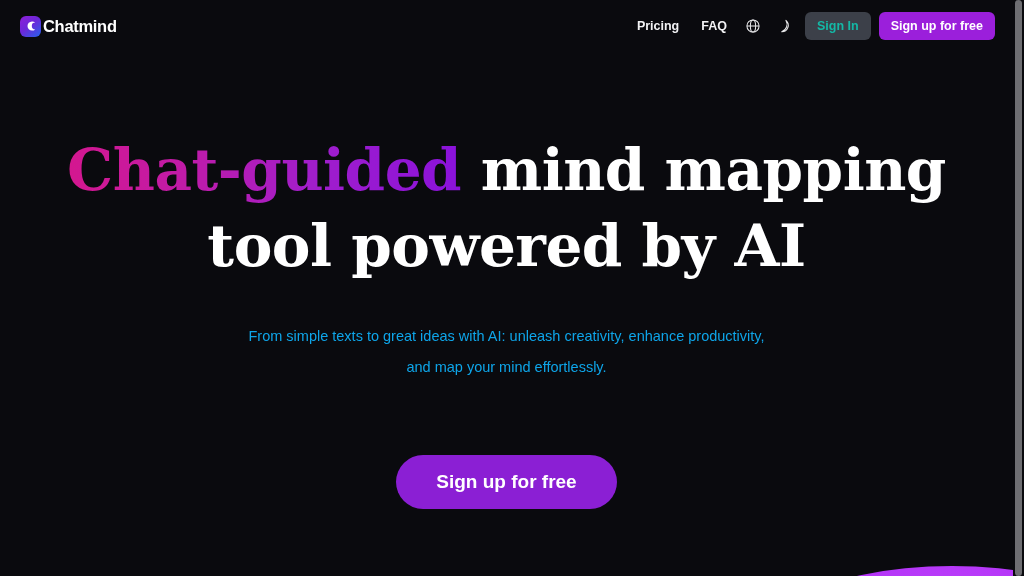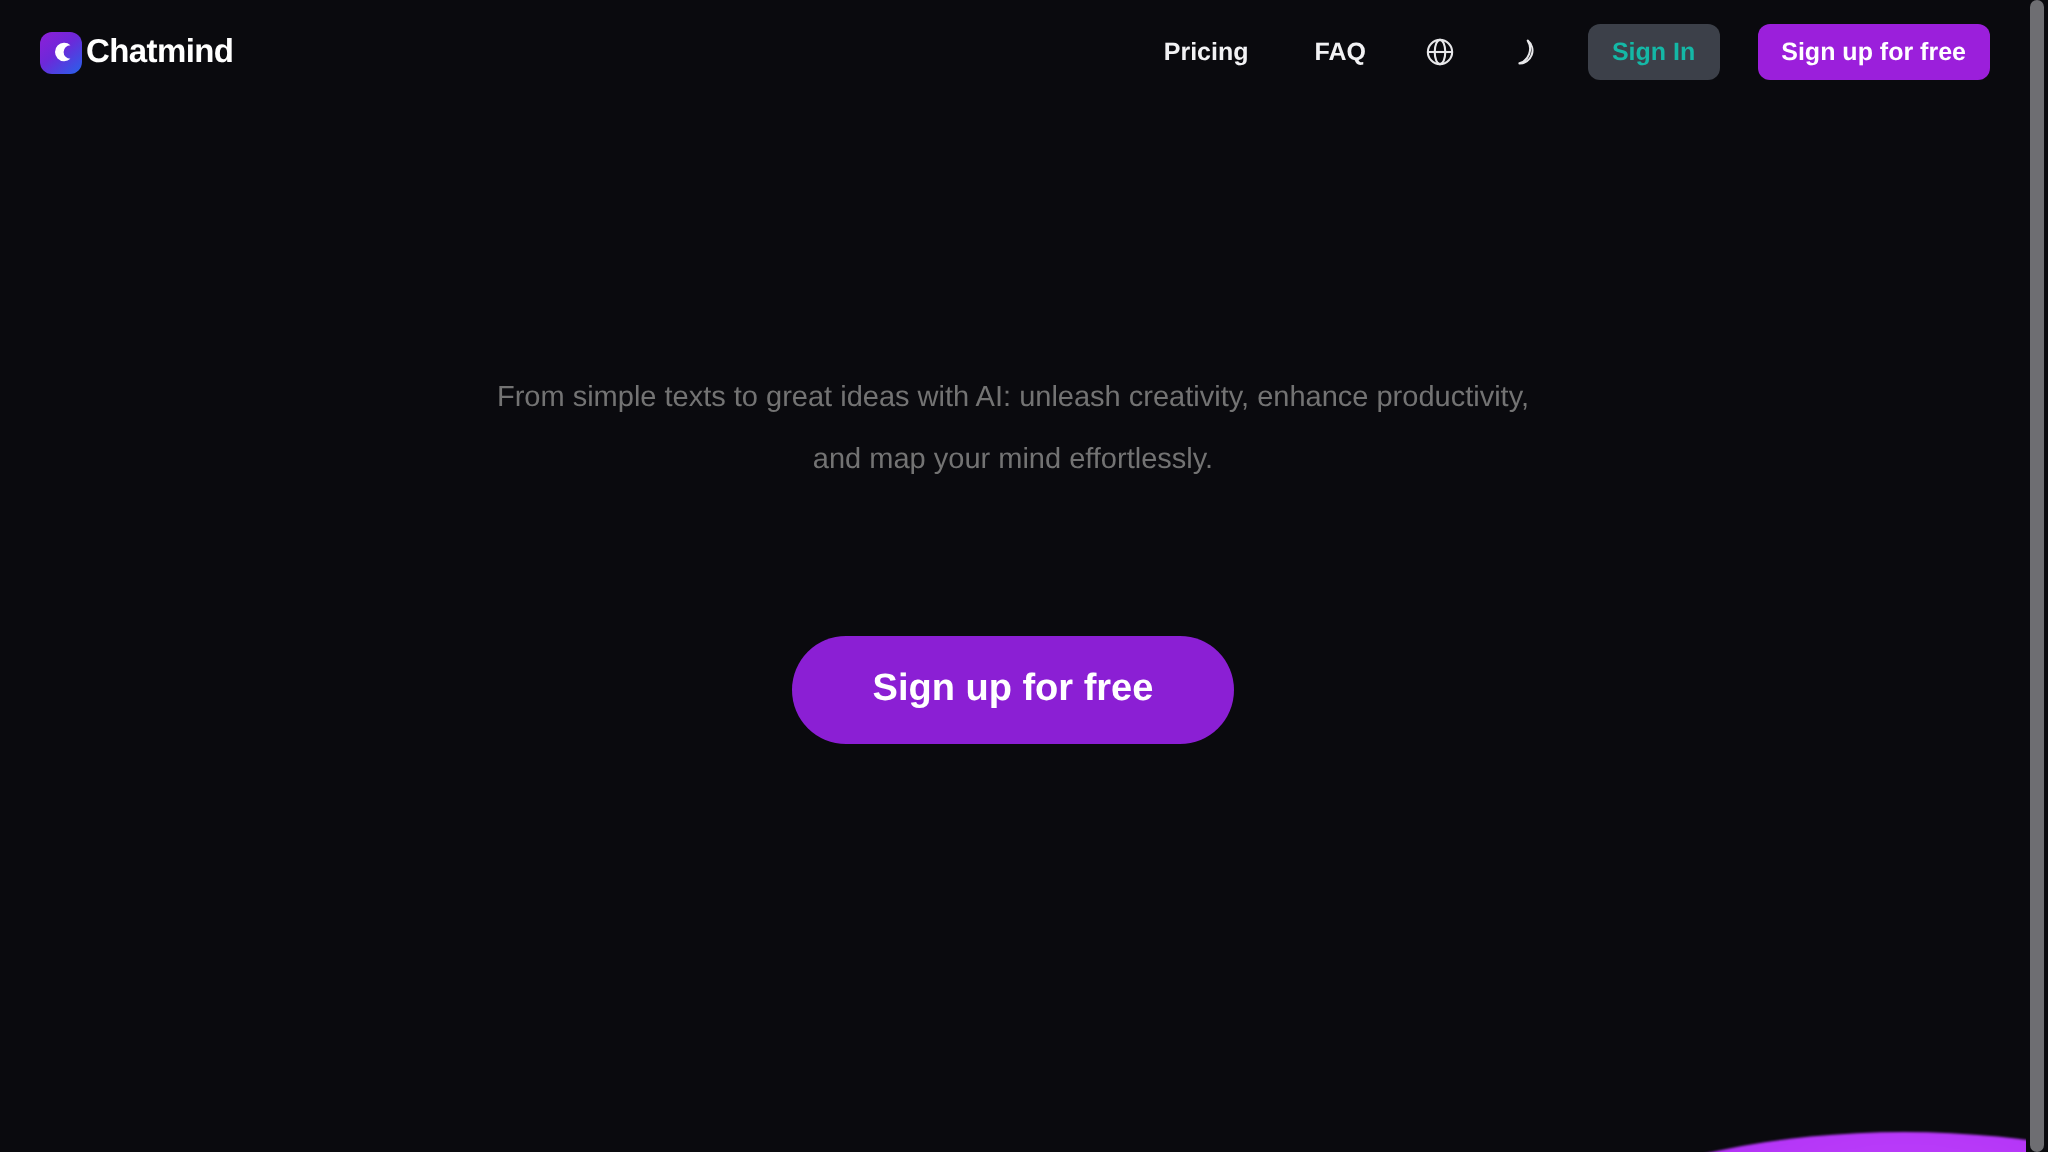--- a/index.html
+++ b/index.html
@@ -76,21 +76,21 @@
   .brand-name {
     color: #ffffff;
     font-size: 16.5px;
     font-weight: bold;
     letter-spacing: -0.3px;
   }
 
   .nav {
     display: flex;
     align-items: center;
-    gap: 11px;
+    gap: 0;
   }
 
   .nav-link {
     color: #f2f2f4;
     font-size: 12.5px;
     font-weight: bold;
     padding: 6px 11px;
     cursor: pointer;
     white-space: nowrap;
   }
@@ -159,24 +159,24 @@
 
   .headline .accent {
     background: linear-gradient(90deg, #d4178f 0%, #c01ba8 30%, #a11ecb 62%, #8a12db 100%);
     -webkit-background-clip: text;
     background-clip: text;
     -webkit-text-fill-color: transparent;
     color: transparent;
   }
 
   .subtitle {
-    margin-top: 52px;
+    margin-top: 37px;
     width: 520px;
     text-align: center;
-    color: #737373;
+    color: #0ea5e9;
     font-size: 14.5px;
     line-height: 31px;
   }
 
   .cta-wrap {
     margin-top: 72px;
   }
 
   .btn-cta {
     background: #8b1fd4;
@@ -241,20 +241,23 @@
       </span>
 
       <button class="btn-signin">Sign In</button>
       <button class="btn-signup-nav">Sign up for free</button>
 
     </div>
   </div>
 
   <div class="hero">
 
+    <h1 class="headline">
+      <span class="accent">Chat-guided</span><span> mind mapping</span><br><span>tool powered by AI</span>
+    </h1>
 
     <p class="subtitle">From simple texts to great ideas with AI: unleash creativity, enhance productivity, and map your mind effortlessly.</p>
 
     <div class="cta-wrap">
       <button class="btn-cta">Sign up for free</button>
     </div>
 
   </div>
 
 </div>

